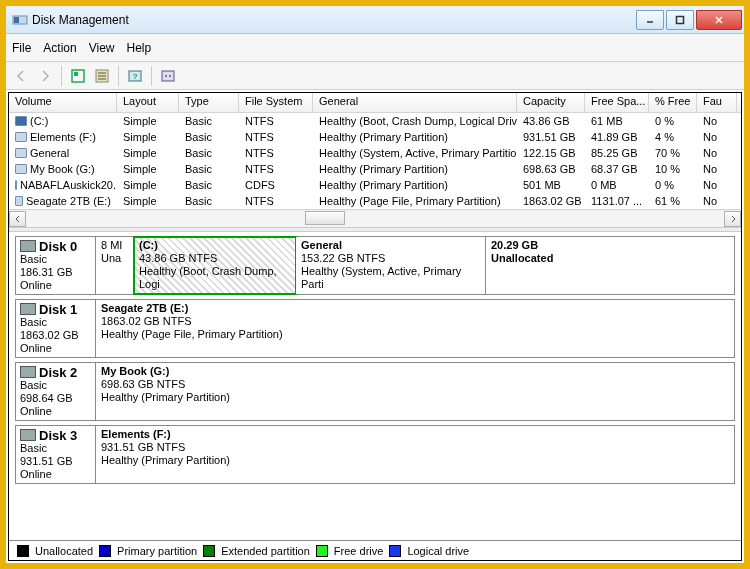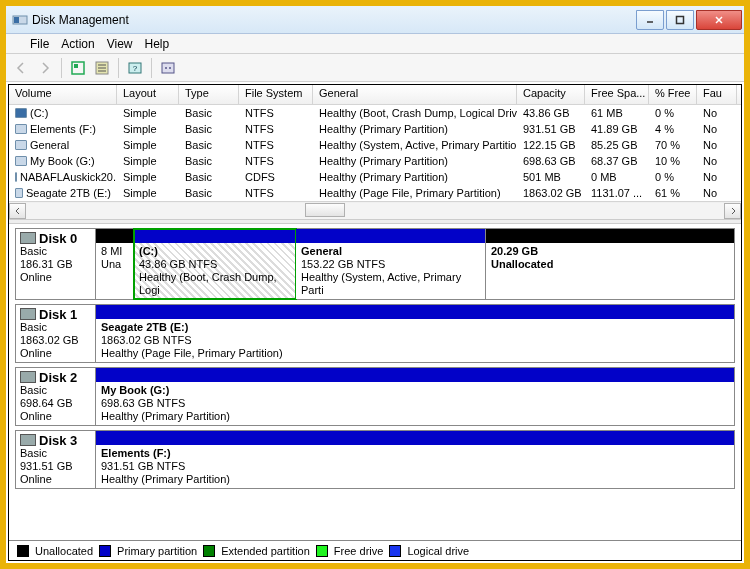--- a/index.html
+++ b/index.html
@@ -6,21 +6,21 @@
   html, body { margin:0; padding:0; font-family: "Segoe UI", Tahoma, sans-serif; font-size:11px; color:#000; }
   .window { width:750px; height:569px; border:6px solid #eab308; background:#fff; display:flex; flex-direction:column; }
   .titlebar { height:28px; background:linear-gradient(#eaf3fb,#d7e8f7); display:flex; align-items:center; padding:0 0 0 6px; border-bottom:1px solid #b0c4de; }
   .titlebar .icon { width:16px; height:16px; margin-right:4px; display:flex; align-items:center; justify-content:center; }
   .titlebar .title { font-size:12px; color:#000; flex:0 0 auto; }
   .titlebar .spacer { flex:1; }
   .winbtns { display:flex; height:20px; margin-right:2px; }
   .winbtn { width:28px; height:20px; border:1px solid #7a9ecf; border-radius:0 0 2px 2px; margin-left:2px; background:linear-gradient(#f6fbff,#d3e7f8); display:flex; align-items:center; justify-content:center; }
   .winbtn.close { background:linear-gradient(#f08e87,#d9453a); border-color:#a83028; color:#fff; width:46px;}
   .winbtn svg { width:10px; height:10px; }
-  .menubar { height:20px; display:flex; align-items:center; padding:0 24px; gap:12px; border-bottom:1px solid #d0d0d0; background:#f6f6f6;}
+  .menubar { height:28px; display:flex; align-items:center; padding:0 6px; gap:12px; border-bottom:1px solid #d0d0d0; background:#f6f6f6;}
   .menubar span { font-size:12px; }
   .toolbar { height:28px; display:flex; align-items:center; padding:0 4px; gap:2px; border-bottom:1px solid #d0d0d0; background:#f6f6f6;}
   .tbtn { width:22px; height:22px; display:flex; align-items:center; justify-content:center; border:1px solid transparent;}
   .tbtn svg { width:16px; height:16px; }
   .tbtn.disabled { opacity:0.35; }
   .tsep { width:1px; height:20px; background:#ccc; margin:0 3px;}
   .content { flex:1; display:flex; flex-direction:column; border:1px solid #000; margin:2px; overflow:hidden;}
   
   .vol-header { display:flex; background:linear-gradient(#fff,#f0f0f0); border-bottom:1px solid #d4d4d4; height:20px; }
   .vh { border-right:1px solid #d4d4d4; padding:2px 6px; font-size:11px; overflow:hidden; white-space:nowrap; }
@@ -39,21 +39,21 @@
   .splitter{height:5px;background:#eee;border-top:1px solid #ccc;border-bottom:1px solid #ccc;}
   
   .diskpane{flex:1;overflow:auto;background:#fff;}
   .diskrow{display:flex;border:1px solid #888;margin:4px 6px;}
   .diskleft{width:80px;border-right:1px solid #888;padding:2px 4px;display:flex;flex-direction:column;}
   .diskleft .dtop{height:14px;display:flex;align-items:center;gap:3px;}
   .diskicon{width:16px;height:12px;background:#9aa;border:1px solid #555;}
   .diskleft b{font-size:13px;}
   .diskleft div{font-size:11px;line-height:13px;}
   .diskright{flex:1;display:flex;}
-  .part{border-right:1px solid #888;display:flex;flex-direction:column;}
+  .part{border-right:1px solid #888;display:flex;flex-direction:row;}
   .part:last-child{border-right:none;}
   .part .stripe{height:14px;}
   .part .body{flex:1;padding:2px 5px;font-size:11px;line-height:13px;background:#fff;}
   .part .body b{font-size:11px;}
   .stripe.black{background:#000;}
   .stripe.blue{background:#0202c8;}
   .part.hatched .body{
     background-image:repeating-linear-gradient(45deg,#fff,#fff 3px,#dcdcdc 3px,#dcdcdc 5px);
   }
   .part.selected{outline:2px solid #00a000;outline-offset:-1px;}

